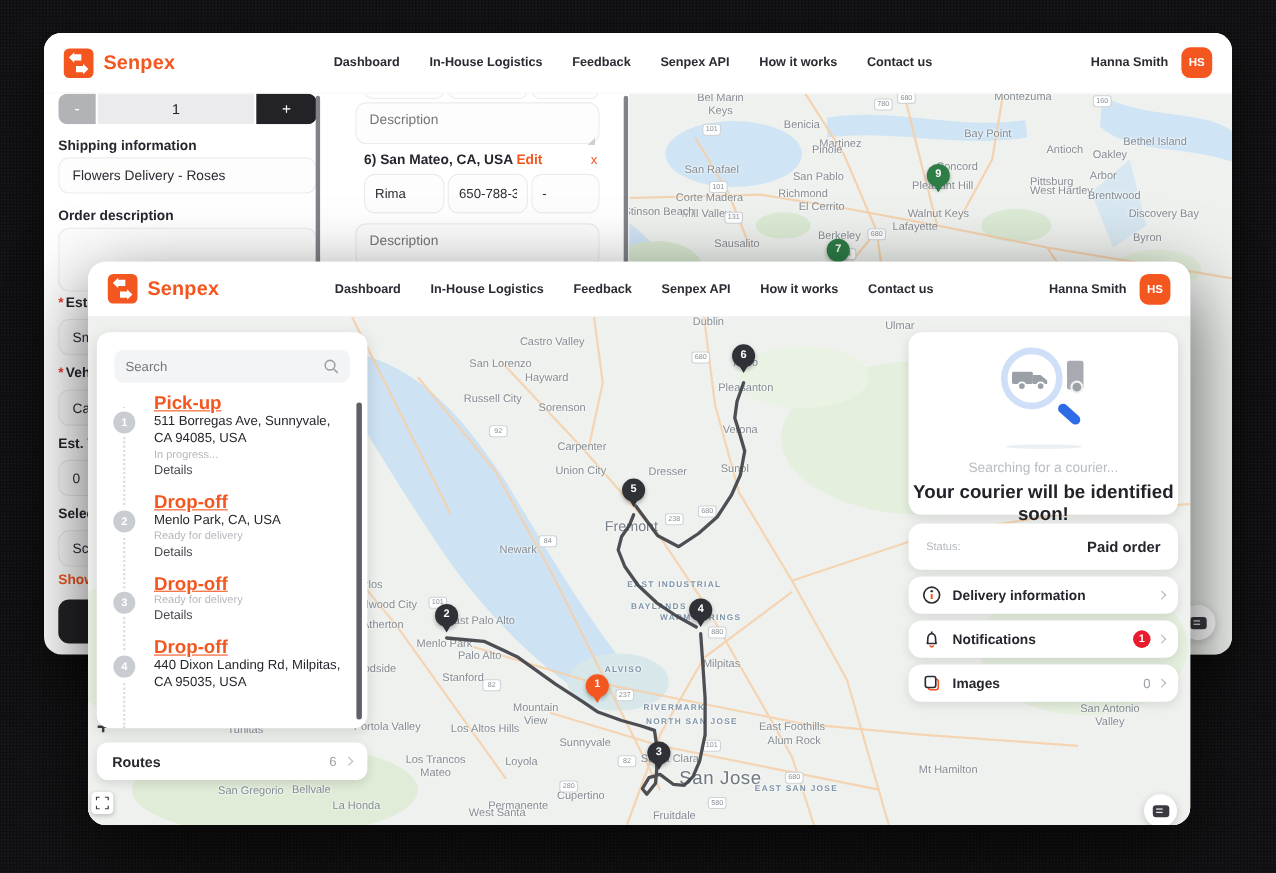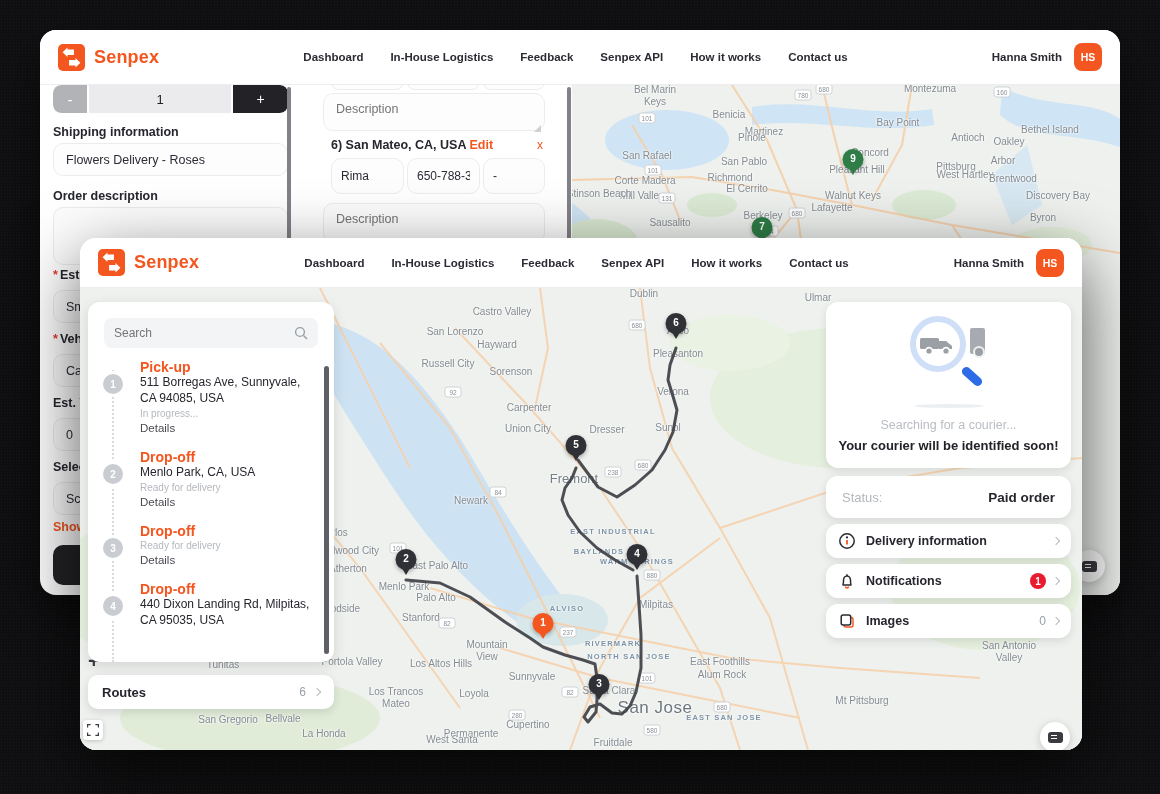--- a/index.html
+++ b/index.html
@@ -73,21 +73,21 @@
   .fw-body { position:absolute; top:50px; left:0; right:0; bottom:0; overflow:hidden; border-radius:0 0 16px 16px; background:#eef1ed; }
   .fw-map { inset:0; }
 
   .side-card { position:absolute; left:8px; top:14px; width:246px; height:360px; background:#fff; border-radius:12px; box-shadow:0 4px 14px rgba(0,0,0,.12); z-index:8; overflow:hidden; }
   .search-wrap { position:absolute; left:16px; top:16px; width:214px; height:30px; background:#f3f4f6; border-radius:8px; display:flex; align-items:center; padding:0 10px; }
   .search-wrap input { border:none; background:transparent; outline:none; flex:1; font-size:12px; color:#444; font-family:inherit; }
   .stops-list { position:absolute; left:0; top:58px; right:0; bottom:0; }
   .stops-line { position:absolute; left:24px; top:10px; bottom:0; border-left:2px dotted #d9dbde; }
   .stop { position:relative; margin:0 14px 14px 0; padding-left:52px; }
   .stop-num { position:absolute; left:15px; top:14px; width:20px; height:20px; border-radius:50%; background:#c9ccd0; color:#fff; font-size:10px; font-weight:700; display:flex; align-items:center; justify-content:center; box-shadow:0 0 0 3px #fff; }
-  .stop-type { font-size:14px; font-weight:700; color:#f4561f; line-height:14px; }
+  .stop-type { font-size:17px; font-weight:700; color:#f4561f; line-height:14px;text-decoration:underline; }
   .stop-addr { font-size:12px; color:#26262e; line-height:16px; width:178px; }
   .stop-status { font-size:10px; color:#b4b8bd; line-height:15px; }
   .stop-details { font-size:11.5px; color:#4a4a52; line-height:15px; cursor:pointer; }
   .side-scroll { position:absolute; right:5px; top:64px; width:5px; height:288px; border-radius:3px; background:#5f6065; z-index:9; }
 
   .routes-bar { position:absolute; left:8px; top:387px; width:246px; height:34px; background:#fff; border-radius:10px; box-shadow:0 3px 10px rgba(0,0,0,.12); display:flex; align-items:center; padding:0 14px; z-index:8; cursor:pointer; }
   .routes-label { font-size:13px; font-weight:700; color:#26262e; }
   .routes-right { margin-left:auto; display:flex; align-items:center; gap:8px; font-size:12px; color:#9aa0a6; }
   .chev { width:6px; height:6px; border-right:1.6px solid #b6b9bd; border-top:1.6px solid #b6b9bd; transform:rotate(45deg); }
 
@@ -98,23 +98,23 @@
   .card { position:absolute; left:0; width:245px; background:#fff; border-radius:12px; box-shadow:0 3px 10px rgba(0,0,0,.1); }
   .courier-card { top:14px; height:166px; text-align:center; padding-top:10px; }
   .illus { position:relative; width:110px; height:86px; margin:0 auto; }
   .mag-circle { position:absolute; left:16px; top:4px; width:56px; height:56px; border:6px solid #cfdff8; border-radius:50%; background:rgba(255,255,255,.5); z-index:2; }
   .mag-handle { position:absolute; left:66px; top:60px; width:24px; height:9px; background:#2e6be6; border-radius:5px; transform:rotate(42deg); z-index:2; }
   .truck-a { position:absolute; left:26px; top:22px; z-index:3; }
   .truck-b { position:absolute; left:76px; top:16px; width:15px; height:26px; background:#a7abb1; border-radius:2px; z-index:1; }
   .truck-b::after { content:''; position:absolute; left:3px; bottom:-4px; width:8px; height:8px; border-radius:50%; background:#9aa0a6; border:2px solid #eef1ed; }
   .illus-divider { width:70px; height:4px; border-radius:50%; background:#eceff2; margin:6px auto 0; }
   .courier-line1 { margin-top:10px; font-size:12.5px; color:#b9bdc3; }
-  .courier-line2 { margin-top:6px; font-size:13px; font-weight:600; color:#222229; }
+  .courier-line2 { margin-top:6px; font-size:17px; font-weight:600; color:#222229; }
   .status-card { top:188px; height:42px; display:flex; align-items:center; padding:0 16px; }
-  .status-label { font-size:13px; color:#b3b7bc; }
+  .status-label { font-size:10px; color:#b3b7bc; }
   .status-value { margin-left:auto; font-size:13.5px; font-weight:600; color:#26262e; }
   .action-card { height:34px; display:flex; align-items:center; padding:0 12px; gap:10px; cursor:pointer; }
   .action-label { font-size:12.5px; font-weight:700; color:#26262e; }
   .action-right { margin-left:auto; display:flex; align-items:center; gap:7px; }
   .badge { min-width:16px; height:16px; border-radius:8px; background:#e81c2e; color:#fff; font-size:10px; font-weight:700; display:flex; align-items:center; justify-content:center; padding:0 4px; }
   .count { font-size:12px; color:#9aa0a6; }
   .ico18 { width:18px; height:18px; flex:0 0 auto; }
 </style>
 </head>
 <body>
@@ -380,21 +380,21 @@
           <div class="maplabel" style="left: 529px; top: 402px;">Santa Clara</div>
           <div class="maplabel big" style="left: 575px; top: 420px;">San Jose</div>
           <div class="maplabel district" style="left: 644px; top: 429px;">EAST SAN JOSE</div>
           <div class="maplabel" style="left: 533px; top: 454px;">Fruitdale</div>
           <div class="maplabel" style="left: 391px; top: 445px;">Permanente</div>
           <div class="maplabel" style="left: 372px; top: 451px;">West Santa</div>
           <div class="maplabel" style="left: 148px; top: 431px;">San Gregorio</div>
           <div class="maplabel" style="left: 203px; top: 430px;">Bellvale</div>
           <div class="maplabel" style="left: 244px; top: 445px;">La Honda</div>
           <div class="maplabel" style="left: 143px; top: 376px;">Tunitas</div>
-          <div class="maplabel" style="left: 782px; top: 412px;">Mt Pittsburg</div>
+          <div class="maplabel" style="left: 782px; top: 412px;">Mt Hamilton</div>
           <div class="maplabel wrap" style="left: 929px; top: 363px;">San Antonio Valley</div>
           <div class="maplabel" style="left: 268px; top: 262px;">Redwood City</div>
           <div class="maplabel" style="left: 268px; top: 280px;">Atherton</div>
           <div class="maplabel" style="left: 258px; top: 320px;">Woodside</div>
           <div class="maplabel" style="left: 243px; top: 244px;">San Carlos</div>
         </div>
       <div>
 
       <div class="shield" style="left: 557px; top: 37px;">680</div>
           <div class="shield" style="left: 572px; top: 287px;">880</div>

